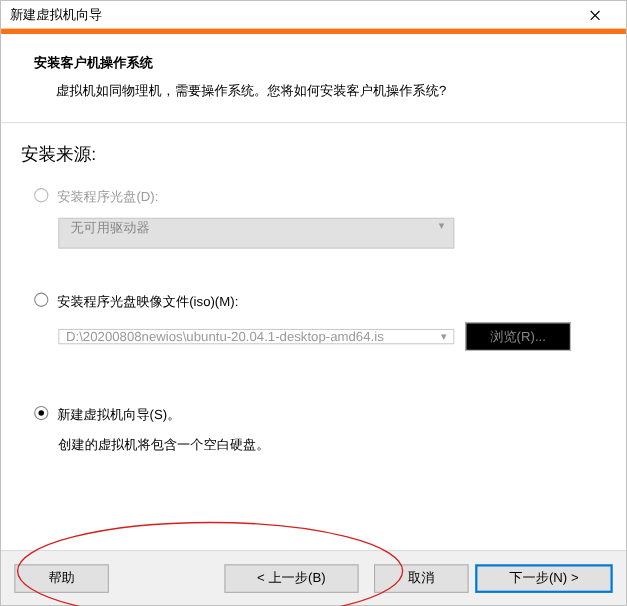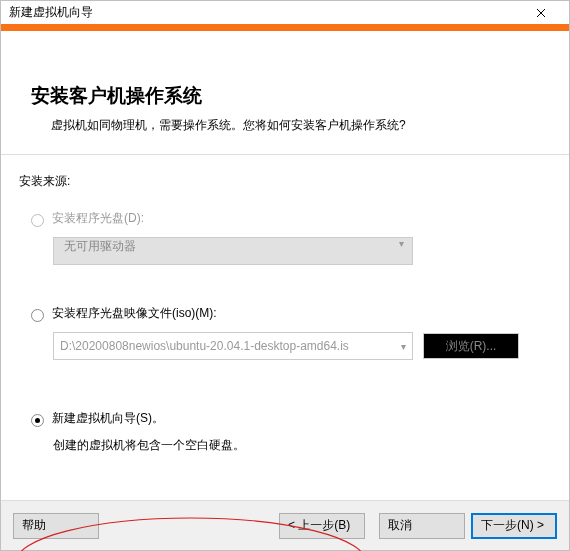--- a/index.html
+++ b/index.html
@@ -11,38 +11,38 @@
   height: 551px;
   overflow: hidden;
 }
 .window { width: 570px; height: 551px; border: 1px solid #c0c0c0; display: flex; flex-direction: column; }
 .titlebar {
   height: 30px;
   display: flex;
   align-items: center;
   padding: 0 8px;
   background: #fff;
-  border-bottom: 7px solid #f97316;
+  border-bottom: 5px solid #f97316;
 }
 .titlebar-title { font-size: 12px; color: #000; }
 .titlebar-spacer { flex: 1; }
 .close-btn {
   width: 40px; height: 28px;
   display: flex; align-items: center; justify-content: center;
   font-size: 14px; color: #000;
 }
 .content { flex: 1; background: #fff; display: flex; flex-direction: column; position: relative; }
 .header-area { padding: 18px 30px 20px 30px; }
-.header-title { font-weight: bold; font-size: 19px; color: #000; margin-bottom: 8px; margin-top: 34px; }
+.header-title { font-weight: bold; font-size: 12px; color: #000; margin-bottom: 8px; }
 .header-desc { font-size: 12px; color: #000; padding-left: 20px; }
 .divider { height: 1px; background: #ddd; margin: 0; }
 .body-area { padding: 18px 18px 0 18px; flex: 1; position: relative; }
-.source-label { font-size: 12px; color: #000; margin-bottom: 20px; }
+.source-label { font-size: 16px; color: #000; margin-bottom: 20px; }
 .option-group { margin-bottom: 30px; padding-left: 12px; }
-.radio-row { display: flex; align-items: flex-end; margin-bottom: 10px; }
+.radio-row { display: flex; align-items: flex-start; margin-bottom: 10px; }
 .radio {
   width: 13px; height: 13px; border-radius: 50%;
   border: 1px solid #888; margin-right: 8px;
   display: inline-flex; align-items: center; justify-content: center;
   background: #fff;
 }
 .radio.disabled { border-color: #bbb; }
 .radio.selected .dot { width: 5px; height: 5px; border-radius: 50%; background: #000; }
 .option-label { font-size: 12px; color: #000; }
 .option-label.disabled { color: #9a9a9a; }
@@ -52,21 +52,21 @@
   background: #e1e1e1;
   border: 1px solid #ccc;
   display: flex; 
   padding: 0 10px;
   color: #888; font-size: 12px;
   position: relative;
 }
 .combo .chev { position: absolute; right: 8px; color: #999; font-size: 10px; }
 .path-row { display: flex; align-items: center; margin-left: 22px; gap: 10px; }
 .path-input {
-  width: 360px; height: 28px;
+  width: 360px; height: 14px;
   border: 1px solid #ccc;
   background: #fff;
   padding: 0 6px;
   font-size: 12px; color: #9a9a9a;
   display: flex; align-items: center;
   overflow: hidden; white-space: nowrap; gap: 32px;
 }
 .path-input .chev { margin-left: auto; color: #999; font-size: 10px; padding-left: 4px; }
 .browse-btn {
   width: 96px; height: 26px;
@@ -85,25 +85,25 @@
 .footer {
   height: 50px;
   border-top: 1px solid #ddd;
   background: #f0f0f0;
   display: flex; align-items: center;
   padding: 0 12px;
 }
 .btn {
   height: 26px;
   min-width: 86px;
-  padding: 0 8px;
+  padding: 0 29px;
   background: #e1e1e1;
   border: 1px solid #adadad;
   font-size: 12px; color: #000;
-  display: flex; align-items: center; 
+  display: flex; align-items: center; justify-content: center;
 }
 .btn.primary { border: 2px solid #0078d7; background: #e1e1e1; }
 .footer-spacer { flex: 1; }
 .btn + .btn { margin-left: 6px; }
 .help-btn { min-width: 86px; }
 .nav-btns { display: flex; }
 </style>
 </head>
 <body>
 

